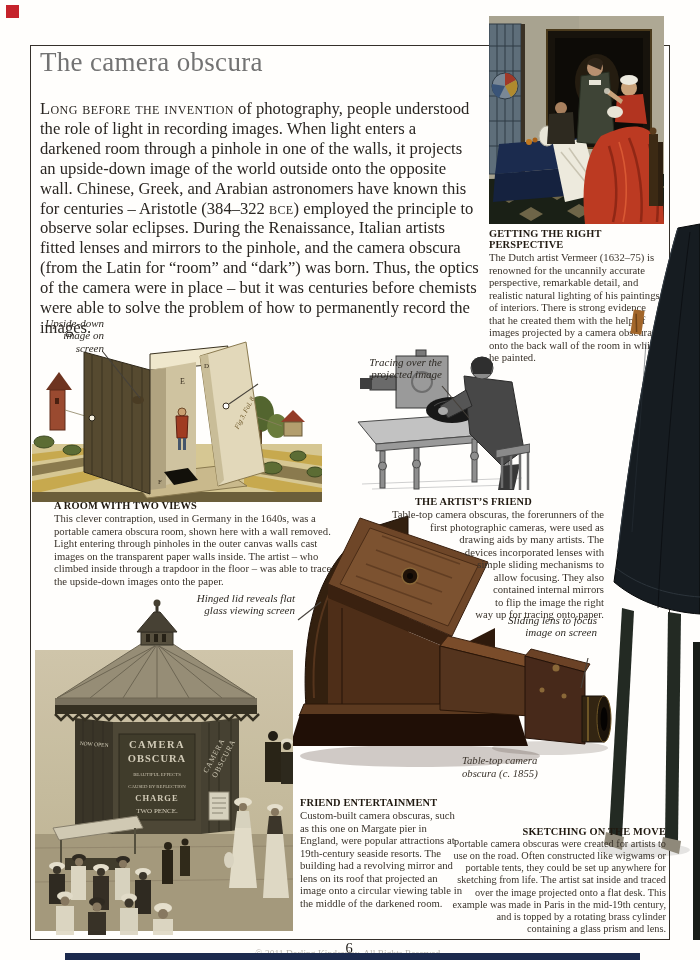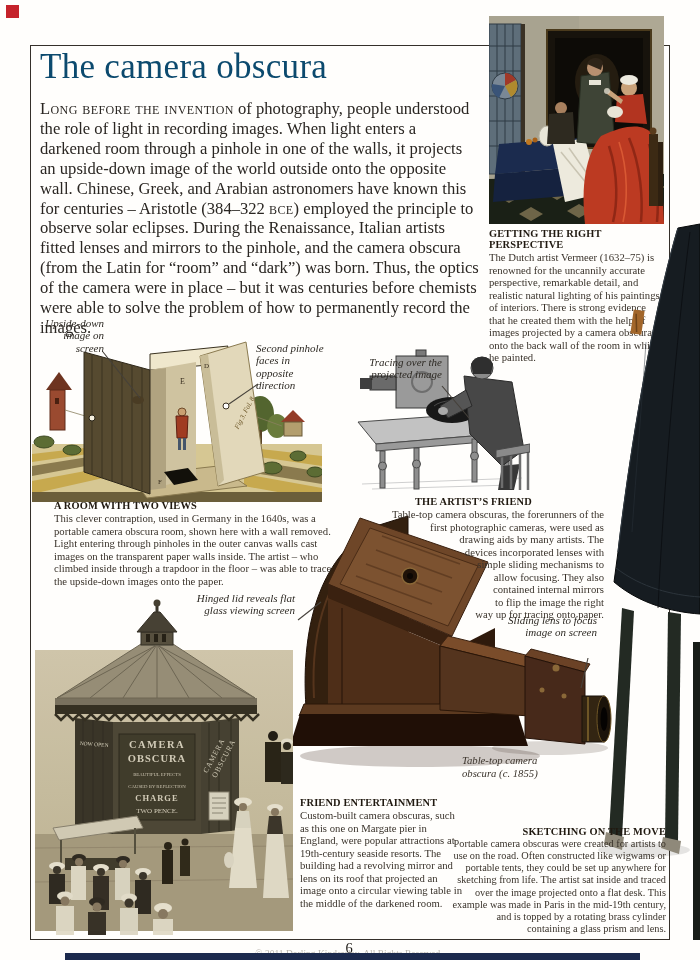--- a/index.html
+++ b/index.html
@@ -1,20 +1,20 @@
 <!DOCTYPE html>
 <html><head>
 <meta charset="utf-8">
 <style>
   html,body{margin:0;padding:0;background:#ffffff;}
   #canvas{position:relative;width:700px;height:960px;background:#fffefc;overflow:hidden;
           font-family:"Liberation Serif","DejaVu Serif",serif;color:#2a2520;}
   .frame{position:absolute;left:30px;top:45px;width:638px;height:893px;border:1.5px solid #35302a;z-index:0;}
   .corner-mark{position:absolute;left:6px;top:5px;width:13px;height:13px;background:#c5232b;z-index:6;}
-  #title{position:absolute;left:40px;top:47px;margin:0;font-size:35px;font-weight:400;color:#0c4a6e;letter-spacing:.3px;z-index:2;}
+  #title{position:absolute;left:40px;top:47px;margin:0;font-size:27px;font-weight:400;color:#737373;letter-spacing:.3px;z-index:2;}
   .intro{position:absolute;left:40px;top:99px;width:441px;margin:0;font-size:16.6px;line-height:1.2;color:#2a2622;z-index:2;}
   .sc{font-variant:small-caps;letter-spacing:.4px;}
   .fig{position:absolute;z-index:1;}
   .fig svg{display:block;}
   .cap{position:absolute;z-index:3;color:#3a332b;}
   .cap h4{margin:0 0 1px 0;font-size:10.4px;font-weight:bold;color:#201910;letter-spacing:.15px;}
   .cap p{margin:0;font-size:10.7px;line-height:1.17;}
   .lbl{position:absolute;z-index:3;font-style:italic;font-size:11px;line-height:1.12;color:#2d2923;}
   .ra{text-align:right;} .la{text-align:left;}
   #cap-artists-friend h4{padding-left:63px;}
@@ -173,21 +173,20 @@
       <text x="148" y="58" font-size="8" fill="#3a3020">E</text>
       <text x="126" y="158" font-size="7" fill="#3a3020">F</text>
       <text x="172" y="42" font-size="7" fill="#3a3020">D</text>
       <text x="198" y="100" font-size="7" font-style="italic" fill="#6b5526" transform="rotate(-62 205 95)">Fig 3. Fol. 8</text>
 
       <line x1="71" y1="26" x2="108" y2="72" stroke="#45403a" stroke-width="1.1"></line>
       <line x1="226" y1="58" x2="197" y2="78" stroke="#45403a" stroke-width="1.1"></line>
     </svg>
   </div>
   <div class="lbl ra" style="left:40px;top:317px;width:64px;">Upside-down image on screen</div>
-  <div class="lbl la" style="left:256px;top:342px;width:70px;">Second pinhole faces in opposite direction</div>
 
   <div class="fig" style="left:352px;top:338px;">
     <svg width="178" height="154" viewBox="0 0 178 154">
       <g stroke="#cfcfcf" stroke-width="1">
         <line x1="10" y1="146" x2="170" y2="140"></line>
           <line x1="20" y1="151" x2="160" y2="147"></line>
       </g>
 
       <rect x="44" y="18" width="52" height="52" fill="#9a9a9a" stroke="#3a3a3a"></rect>
       <circle cx="70" cy="44" r="10" fill="none" stroke="#6e6e6e" stroke-width="2"></circle>

